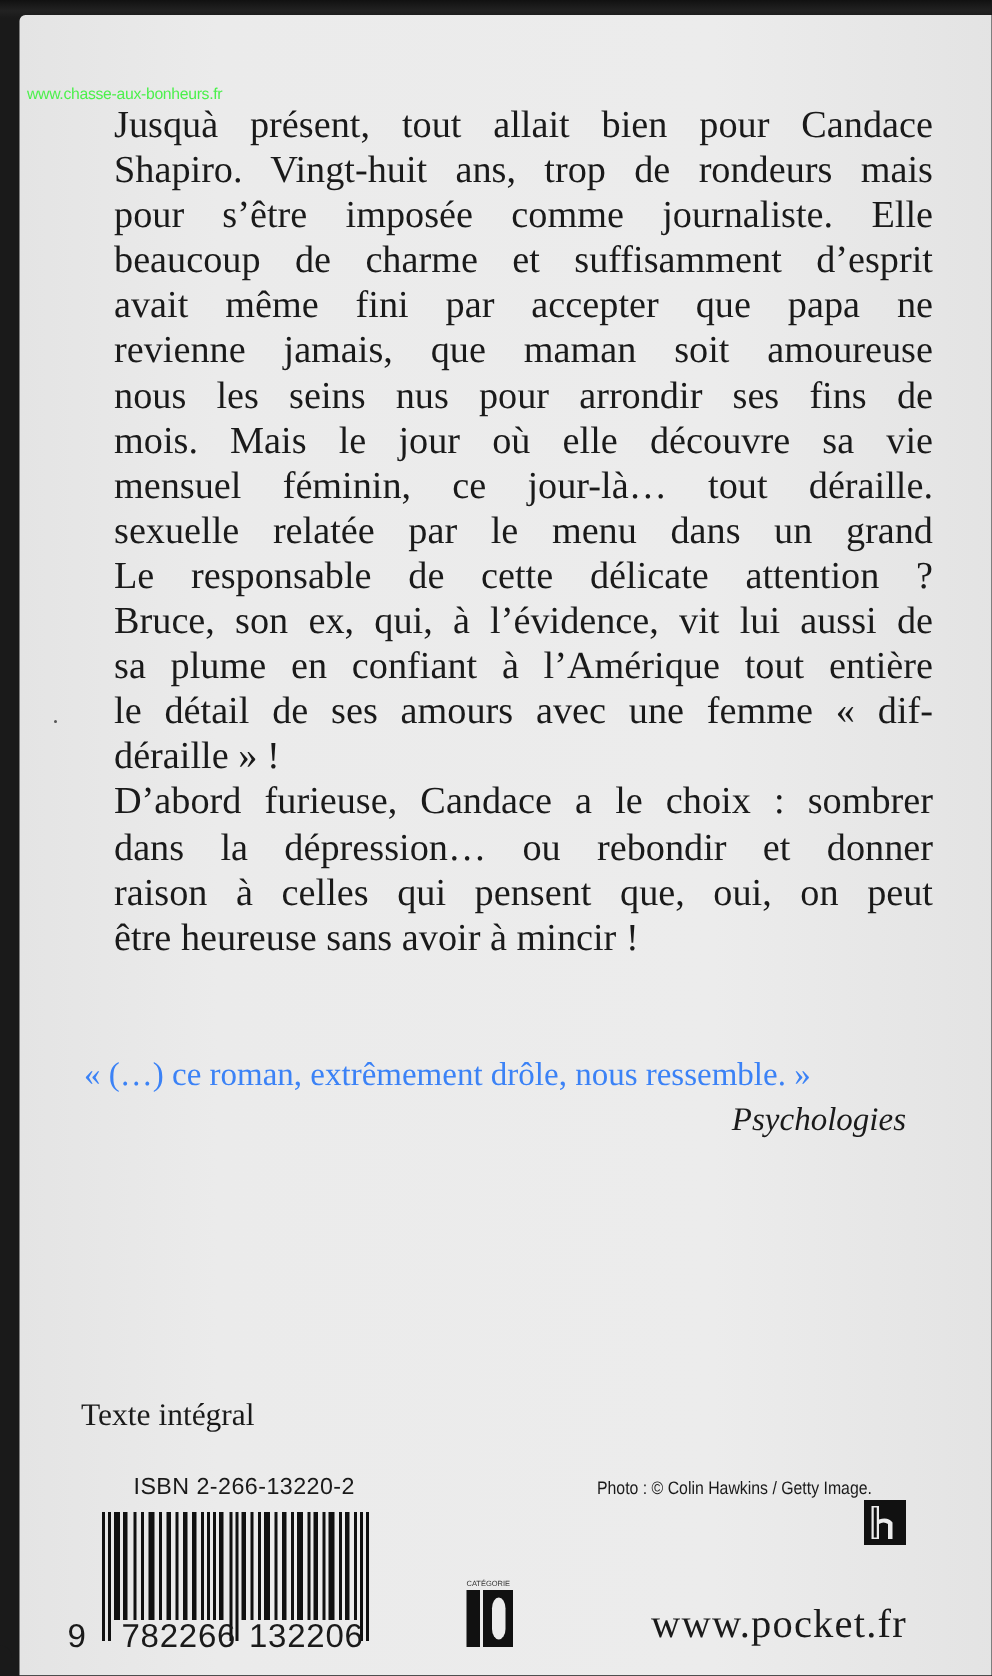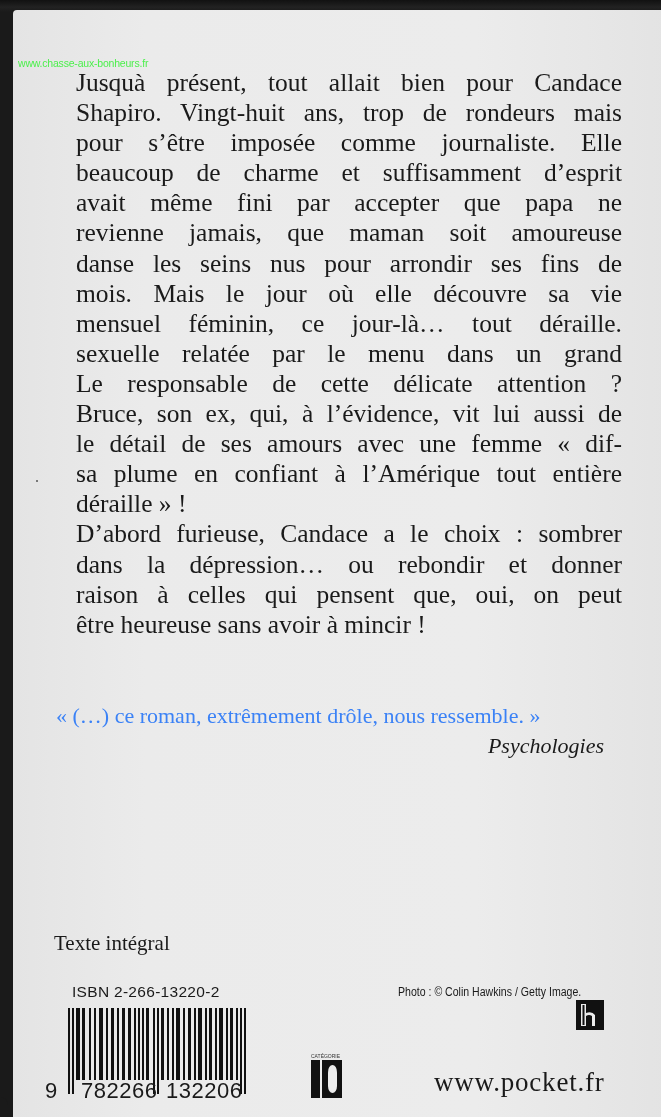--- a/index.html
+++ b/index.html
@@ -53,21 +53,21 @@
       font-family: "Liberation Serif", serif;
       font-style: italic;
       font-size: 22px; color: #1a1a1a;
     }
     .texte-integral {
       position: absolute; left: 54px; top: 931px;
       font-family: "Liberation Serif", serif;
       font-size: 21px; color: #1a1a1a;
     }
     .isbn {
-      position: absolute; left: 72px; top: 983px;
+      position: absolute; left: 89px; top: 983px;
       font-family: "Liberation Sans", sans-serif;
       font-size: 15.5px; color: #1a1a1a; letter-spacing: 0.3px;
     }
     .photo-credit {
       position: absolute; left: 398px; top: 985px;
       font-family: "Liberation Sans", sans-serif;
       font-size: 12px; color: #1a1a1a;
       transform: scaleX(0.88); transform-origin: left;
       white-space: nowrap;
     }
@@ -130,28 +130,28 @@
 
 <div class="watermark">www.chasse-aux-bonheurs.fr</div>
 
 <div class="blurb">
   <span class="line">Jusquà présent, tout allait bien pour Candace</span>
   <span class="line">Shapiro. Vingt-huit ans, trop de rondeurs mais</span>
   <span class="line">pour s’être imposée comme journaliste. Elle</span>
   <span class="line">beaucoup de charme et suffisamment d’esprit</span>
   <span class="line">avait même fini par accepter que papa ne</span>
   <span class="line">revienne jamais, que maman soit amoureuse</span>
-  <span class="line">danse les seins nus pour arrondir ses fins de</span>
+  <span class="line">nous les seins nus pour arrondir ses fins de</span>
   <span class="line">mois. Mais le jour où elle découvre sa vie</span>
   <span class="line">mensuel féminin, ce jour-là… tout déraille.</span>
   <span class="line">sexuelle relatée par le menu dans un grand</span>
   <span class="line">Le responsable de cette délicate attention ?</span>
   <span class="line">Bruce, son ex, qui, à l’évidence, vit lui aussi de</span>
+  <span class="line">sa plume en confiant à l’Amérique tout entière</span>
   <span class="line">le détail de ses amours avec une femme « dif-</span>
-  <span class="line">sa plume en confiant à l’Amérique tout entière</span>
   <span class="line last">déraille » !</span>
   <span class="line">D’abord furieuse, Candace a le choix : sombrer</span>
   <span class="line">dans la dépression… ou rebondir et donner</span>
   <span class="line">raison à celles qui pensent que, oui, on peut</span>
   <span class="line last">être heureuse sans avoir à mincir !</span>
 </div>
 
 <div class="dot-mark"></div>
 
 <div class="quote">« (…) ce roman, extrêmement drôle, nous ressemble. »</div>

